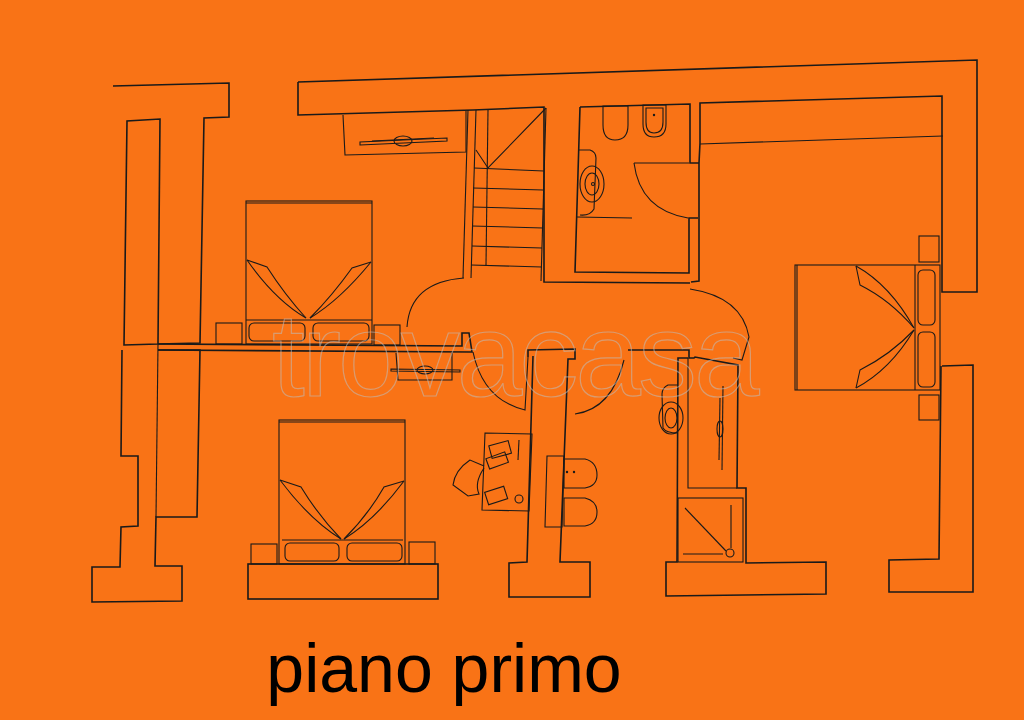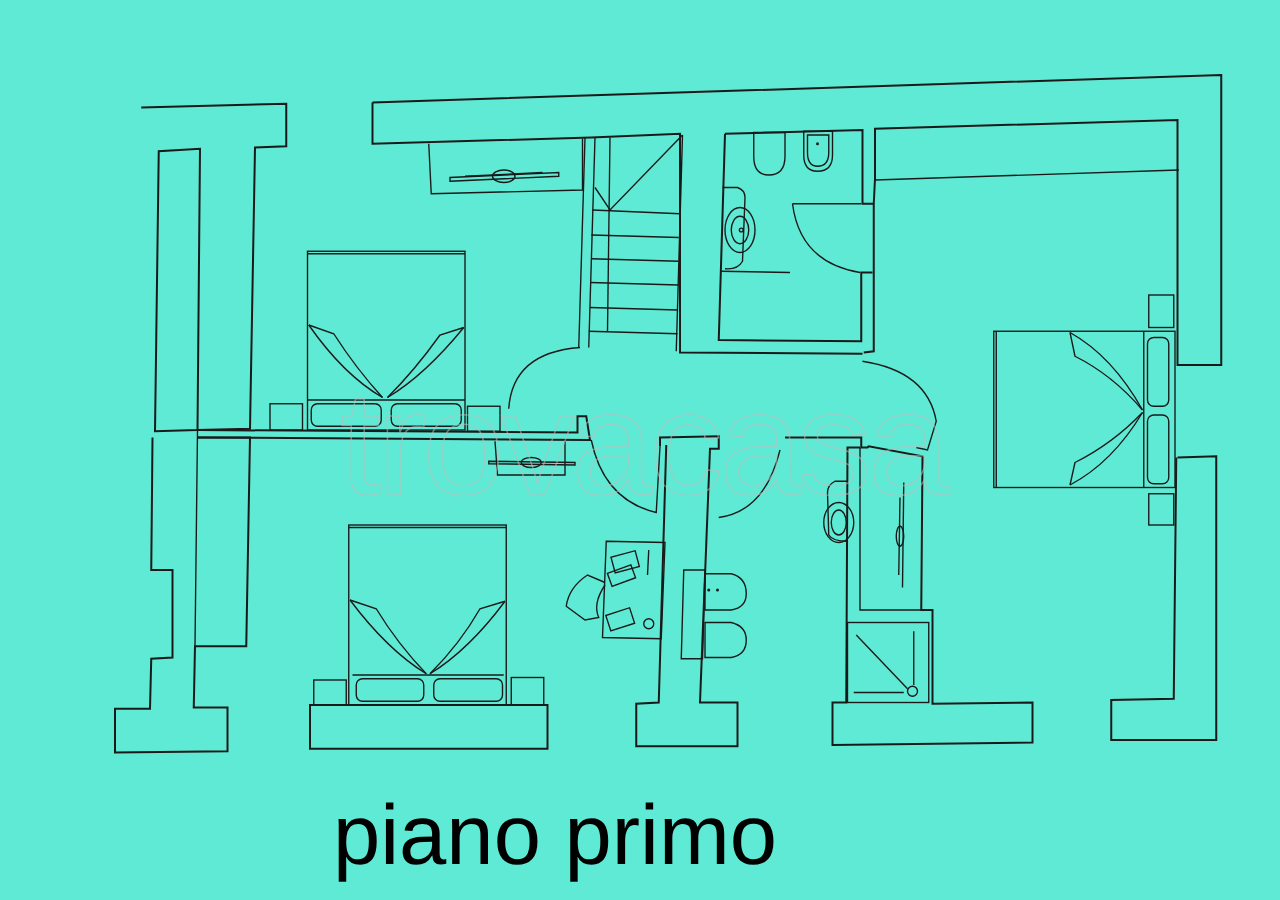--- a/index.html
+++ b/index.html
@@ -7,21 +7,21 @@
       padding: 0;
       background: #ffffff;
       width: 1024px;
       height: 720px;
       overflow: hidden;
     }
     #stage {
       position: relative;
       width: 1024px;
       height: 720px;
-      background: #5eead4;
+      background: #f97316;
     }
     #plan {
       position: absolute;
       left: 0;
       top: 0;
       width: 1024px;
       height: 720px;
     }
     #plan .w { fill: none; stroke: #1a1a1a; stroke-width: 1.6; stroke-linejoin: miter; }
     #plan .t { fill: none; stroke: #1a1a1a; stroke-width: 1.1; }

